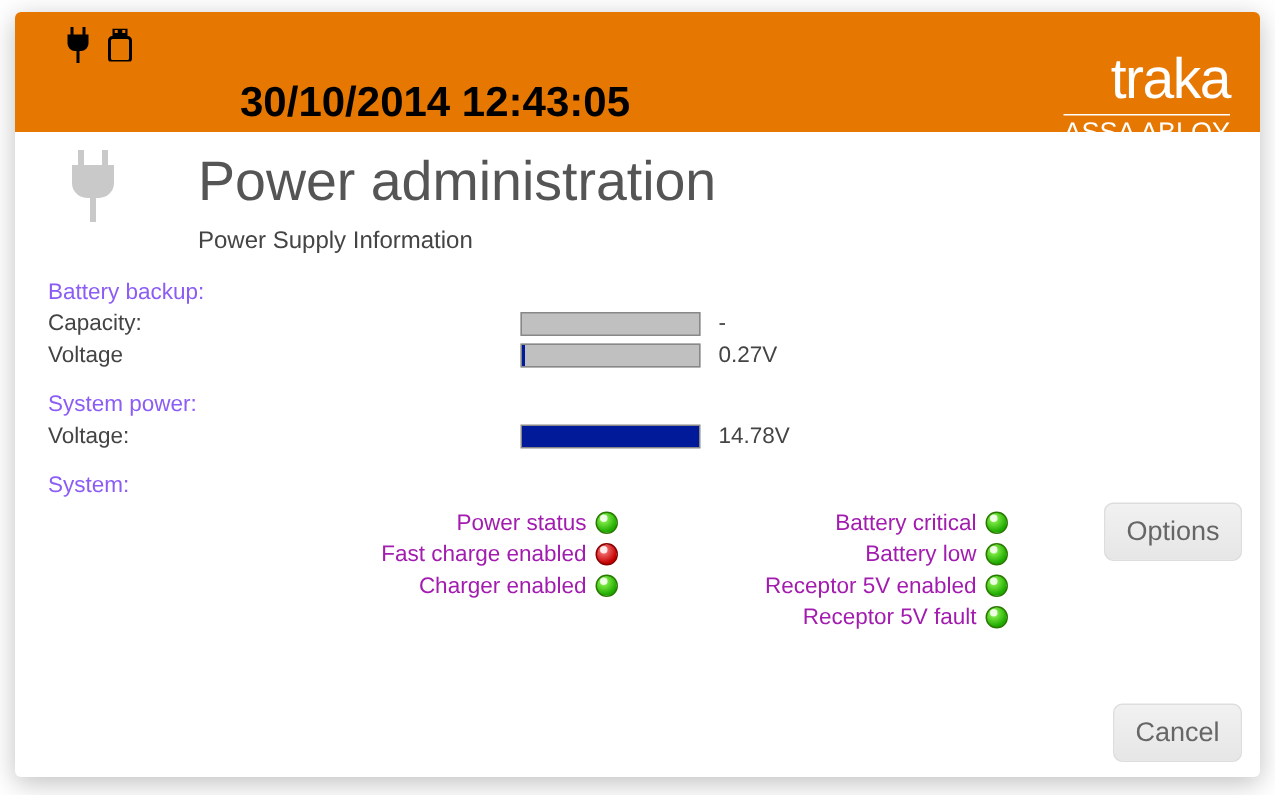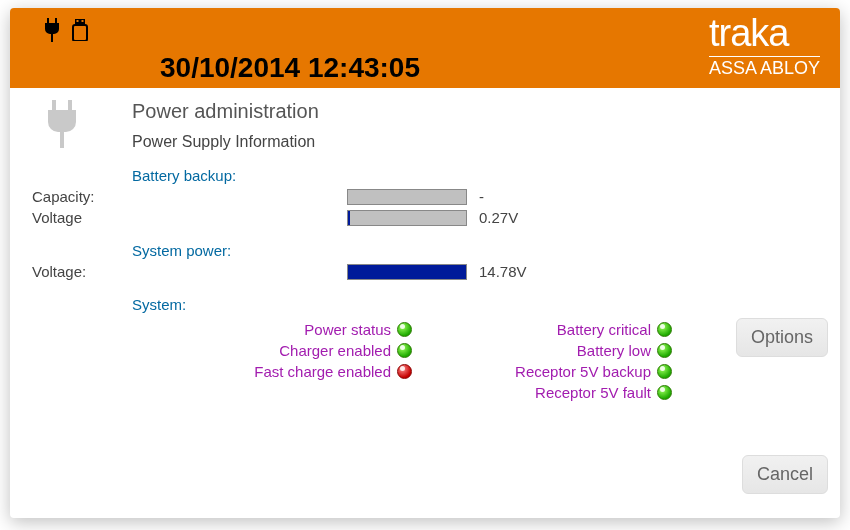--- a/index.html
+++ b/index.html
@@ -42,23 +42,23 @@
     position: absolute;
     left: 150px;
     bottom: 4px;
     font-size: 28px;
     color: #000;
     font-weight: bold;
   }
   .brand {
     position: absolute;
     right: 20px;
-    top: 6px;
+    top: 26px;
     color: #fff;
-    text-align: left;
+    text-align: right;
     line-height: 1;
   }
   .brand-top {
     font-size: 38px;
     letter-spacing: -1px;
     font-weight: 400;
   }
   .brand-div {
     border-top: 1px solid #fff;
     margin: 4px 0 2px 0;
@@ -73,37 +73,36 @@
     position: relative;
     padding: 10px 22px;
   }
   .page-icon {
     position: absolute;
     top: 12px;
     left: 32px;
     opacity: 0.45;
   }
   .page-title {
-    font-size: 20px;
+    font-size: 37px;
     color: #555;
     margin-left: 100px;
     margin-top: 2px;
     font-weight: 400;
   }
   .section-title {
     font-size: 16px;
     font-weight: 400;
     color: #444;
     margin-left: 100px;
     margin-top: 10px;
   }
   .group-label {
     font-size: 15px;
-    color: #0369a1;
-    margin-left: 100px;
+    color: #8b5cf6;
     margin-top: 16px;
   }
   .row {
     display: flex;
     align-items: center;
     margin-top: 4px;
   }
   .row-label {
     width: 315px;
     text-align: left;
@@ -174,22 +173,22 @@
     position: absolute;
     right: 12px;
     padding: 8px 14px;
     font-size: 18px;
     color: #666;
     background: linear-gradient(#f1f1f1, #e6e6e6);
     border: 1px solid #ddd;
     border-radius: 6px;
     cursor: pointer;
   }
-  .side-btn { top: 310px; }
-  .bottom-btn { bottom: 24px; text-align: center; }
+  .side-btn { top: 327px; }
+  .bottom-btn { bottom: 10px; text-align: center; }
 </style>
 </head>
 <body>
 
 <div class="window">
 
   <div class="header">
     <div class="status-icons">
       <span class="plug-mini">
         <svg width="20" height="24" viewBox="0 0 20 24">
@@ -254,40 +253,40 @@
 
     <div class="group-label">System:</div>
 
     <div class="status-grid">
       <div class="status-col left">
         <div class="status-item">
           <span class="lbl">Power status</span>
           <span class="led green"></span>
         </div>
         <div class="status-item">
-          <span class="lbl">Charger enabled</span>
-          <span class="led green"></span>
-        </div>
-        <div class="status-item">
           <span class="lbl">Fast charge enabled</span>
           <span class="led red"></span>
         </div>
+        <div class="status-item">
+          <span class="lbl">Charger enabled</span>
+          <span class="led green"></span>
+        </div>
       </div>
 
       <div class="status-col right">
         <div class="status-item">
           <span class="lbl">Battery critical</span>
           <span class="led green"></span>
         </div>
         <div class="status-item">
           <span class="lbl">Battery low</span>
           <span class="led green"></span>
         </div>
         <div class="status-item">
-          <span class="lbl">Receptor 5V backup</span>
+          <span class="lbl">Receptor 5V enabled</span>
           <span class="led green"></span>
         </div>
         <div class="status-item">
           <span class="lbl">Receptor 5V fault</span>
           <span class="led green"></span>
         </div>
       </div>
     </div>
 
   </div>

